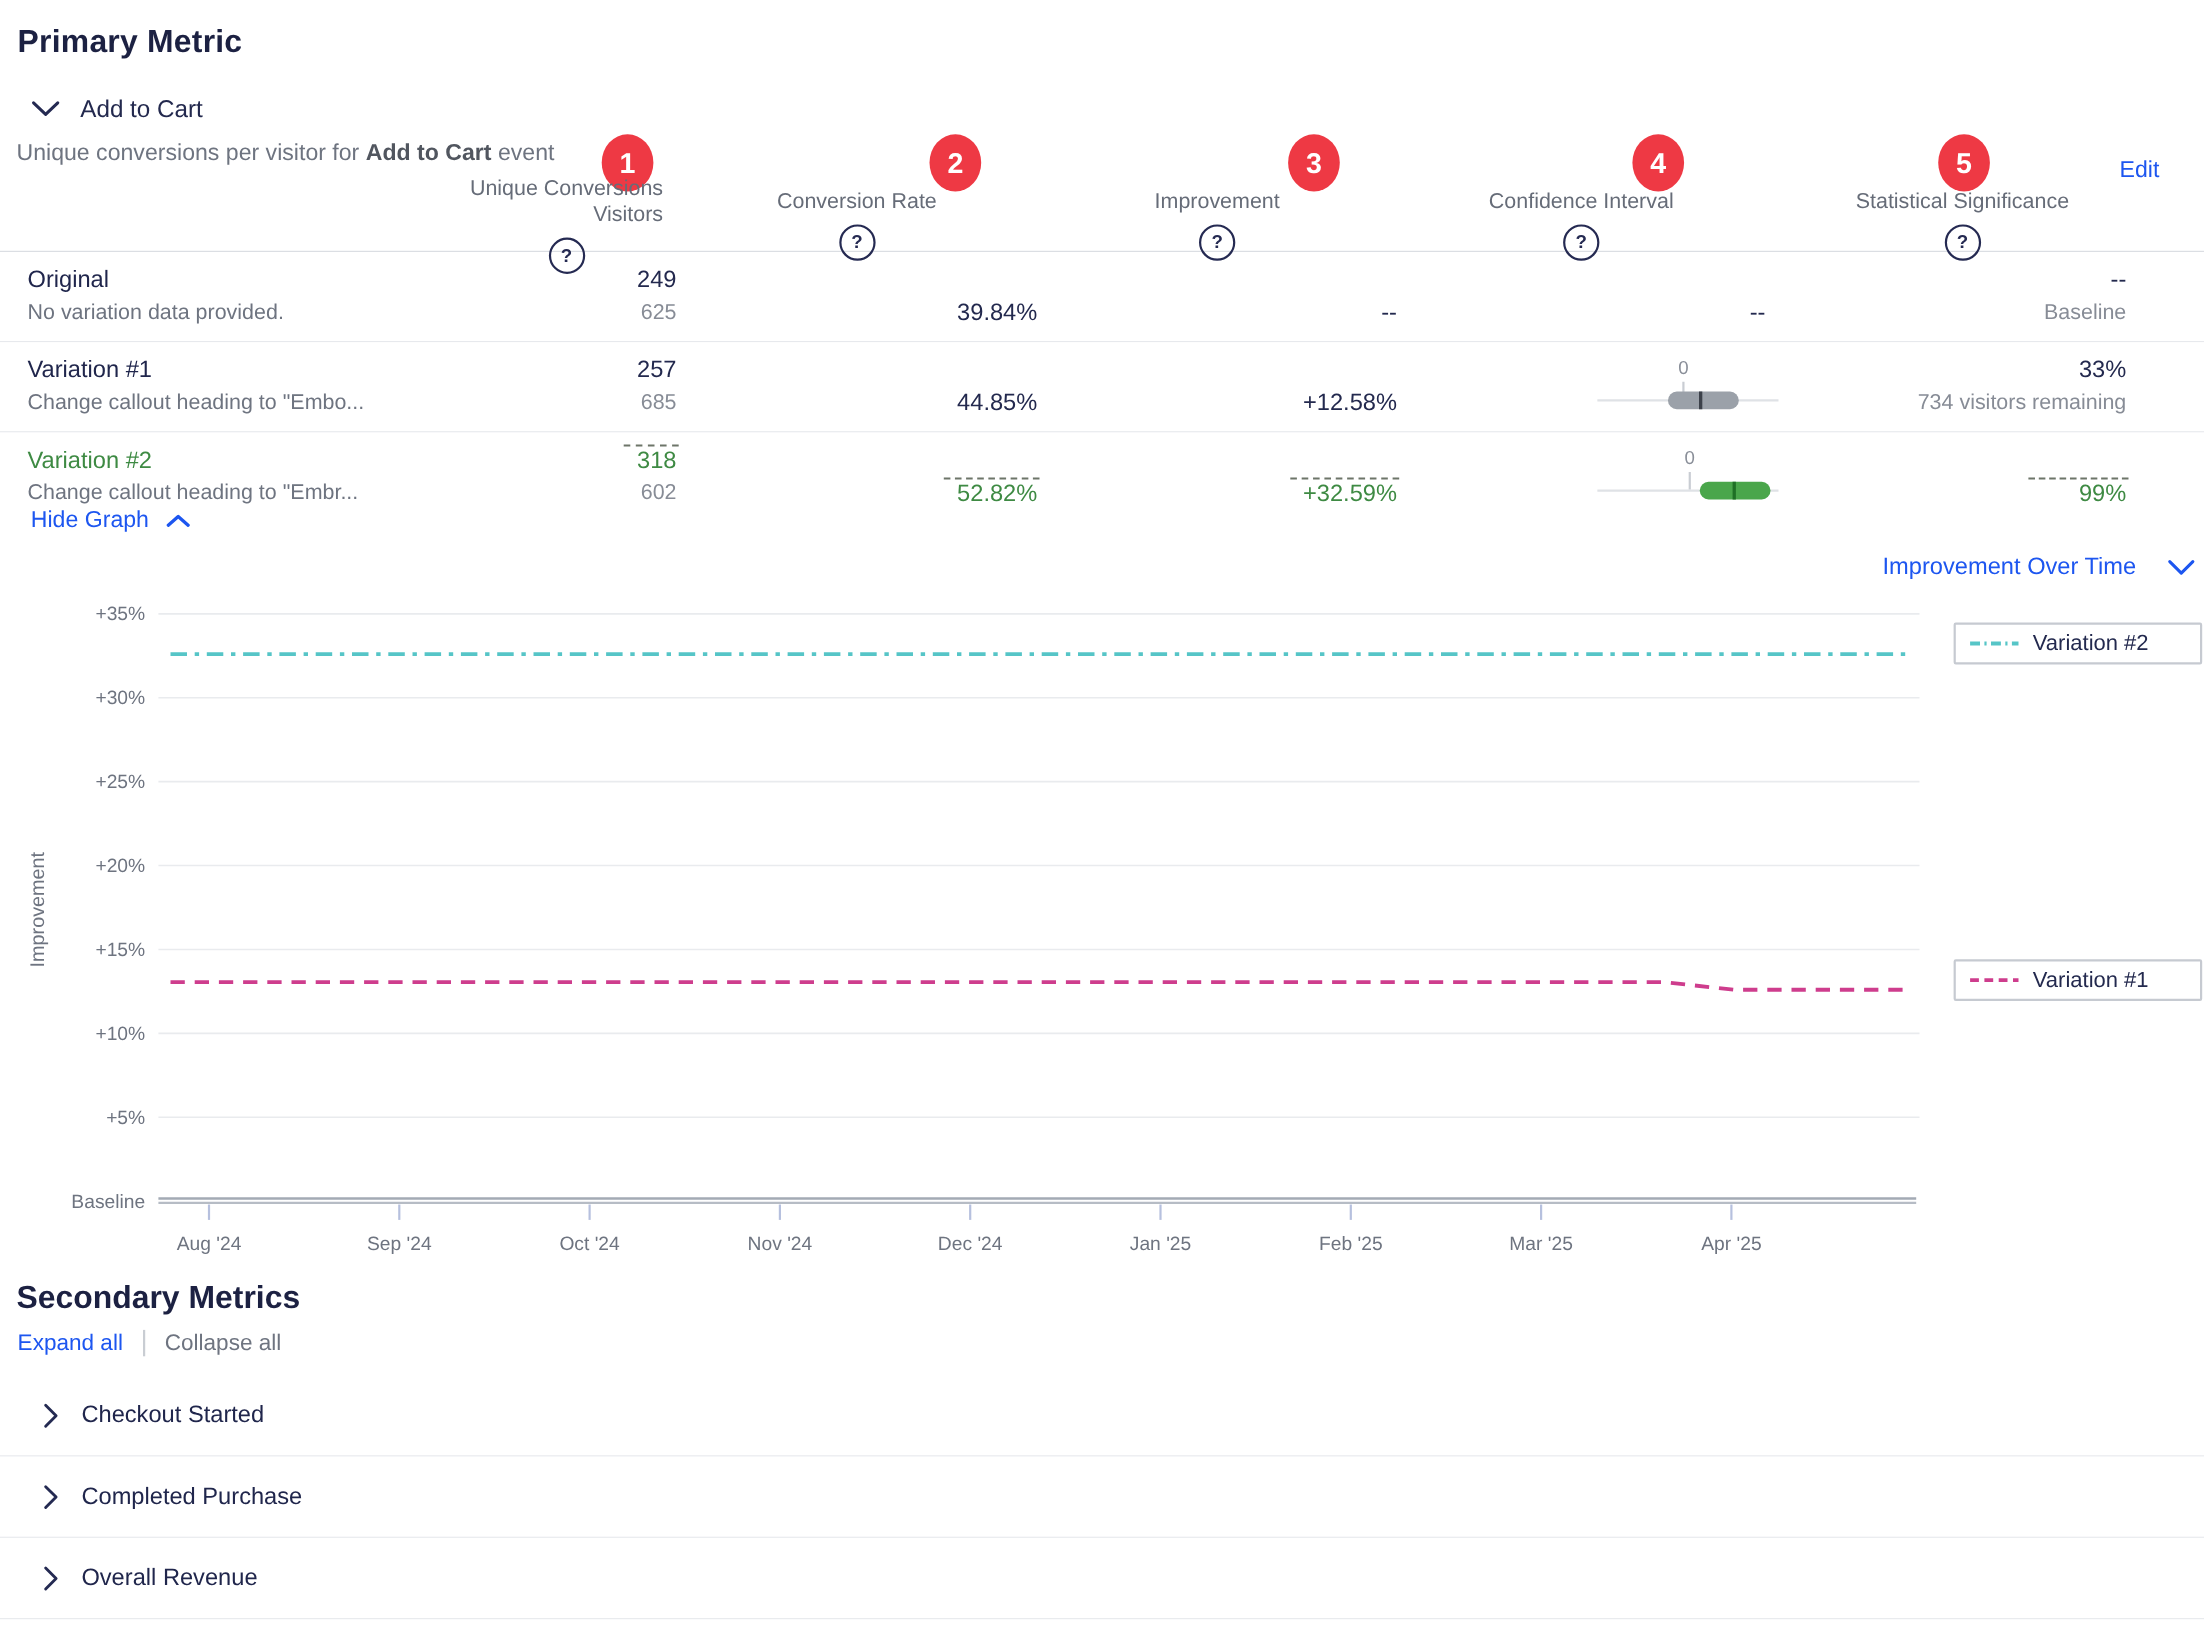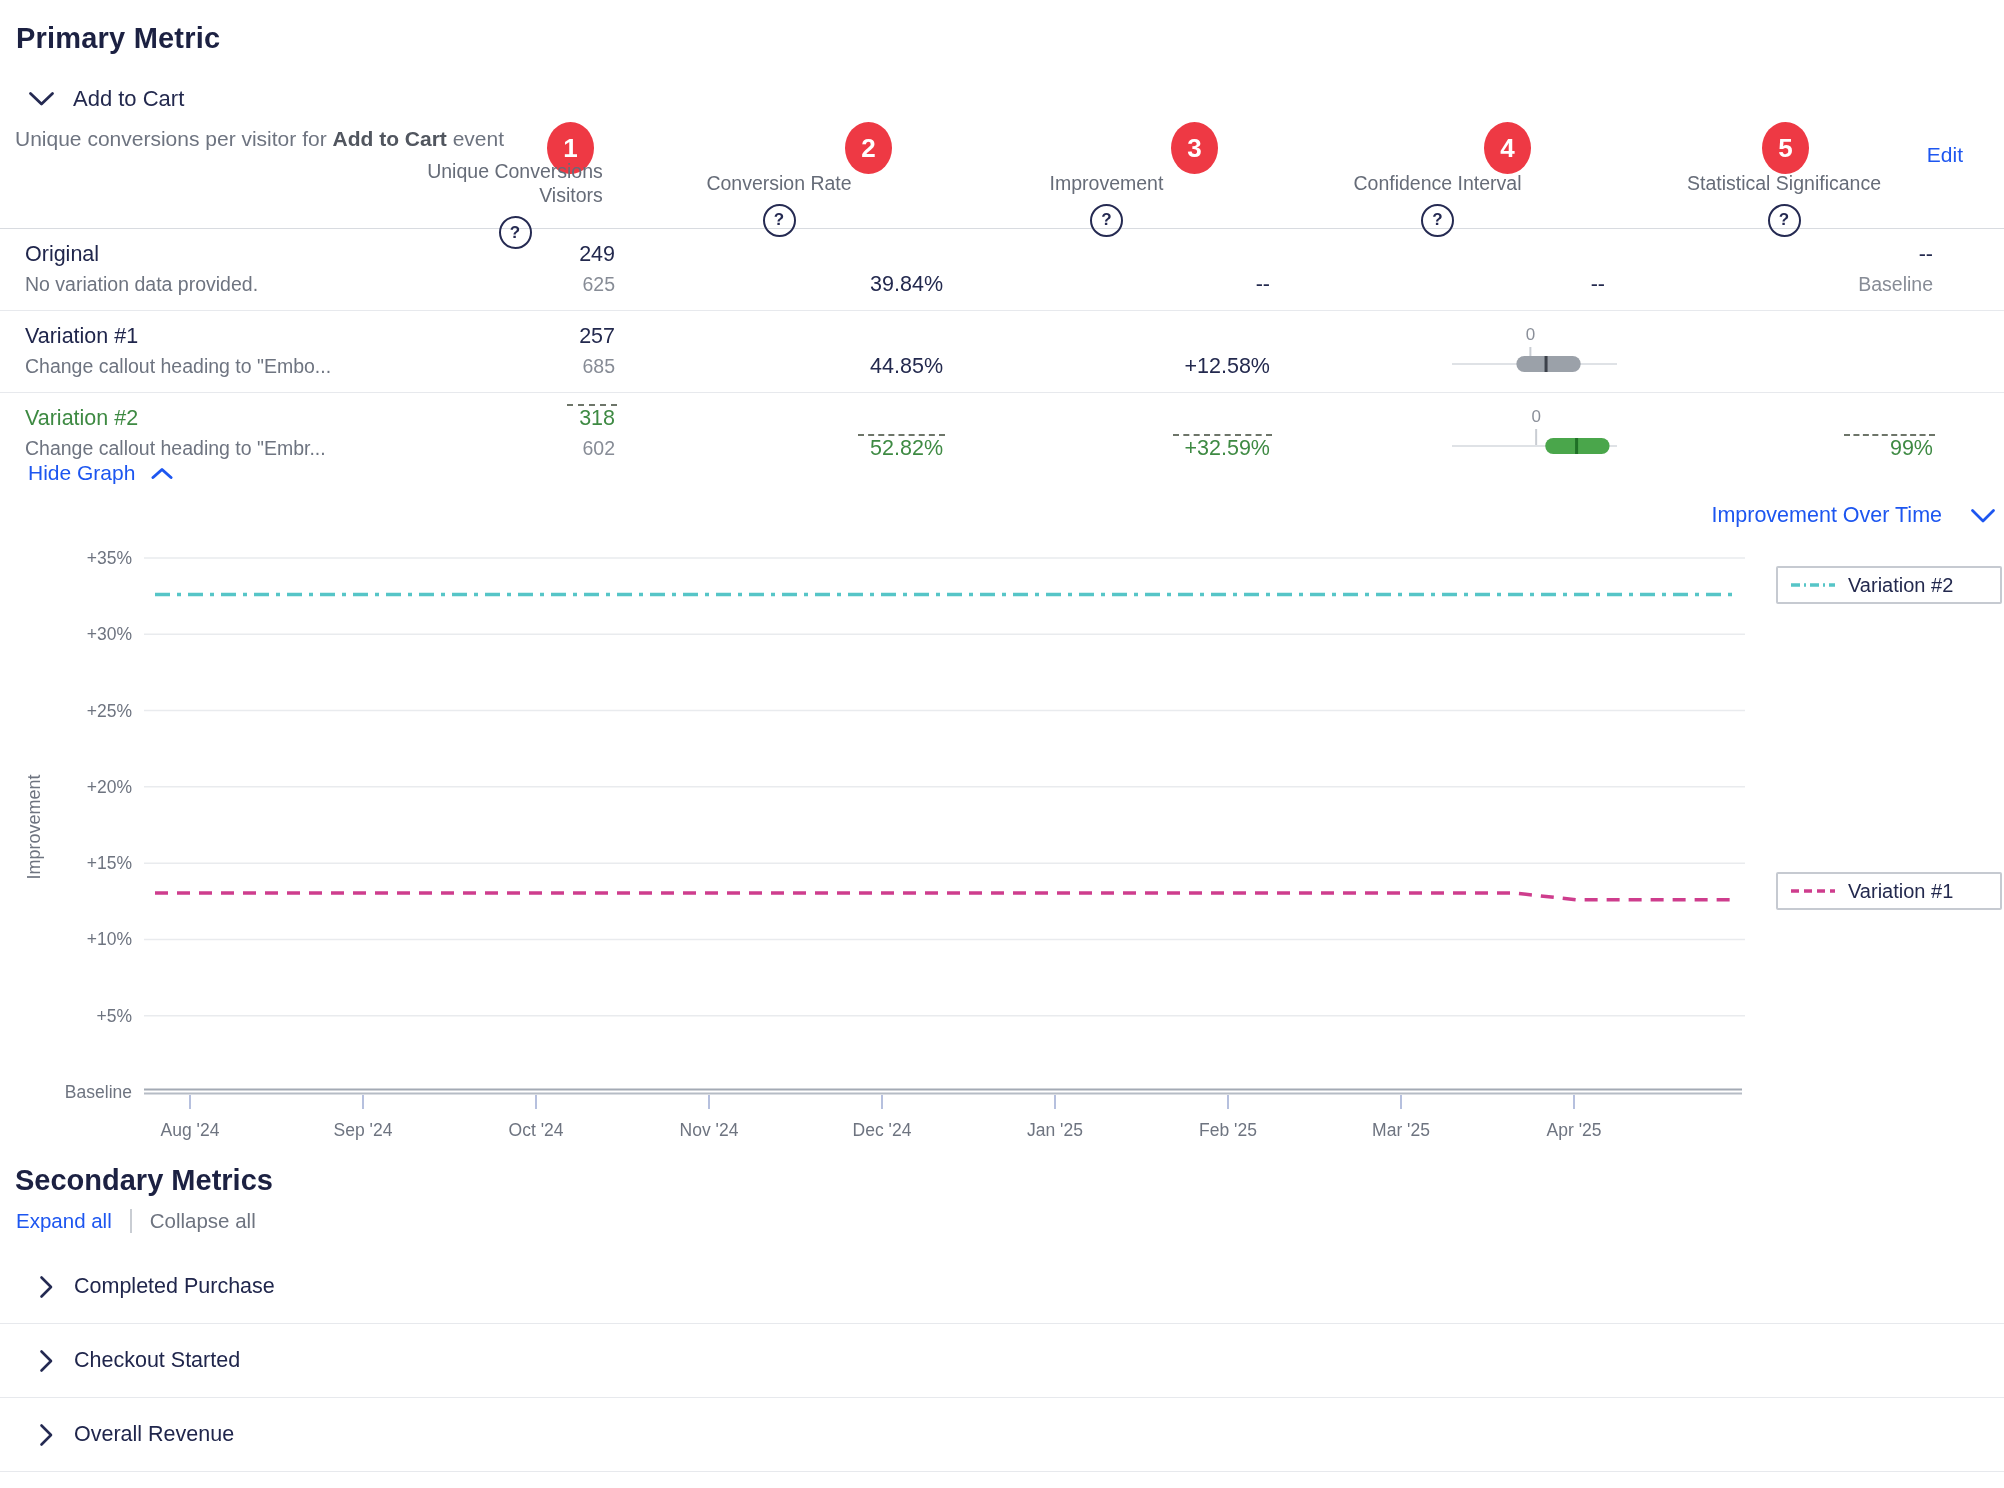--- a/index.html
+++ b/index.html
@@ -163,20 +163,24 @@
           <div class="ci-widget">
             <svg width="165" height="58" viewBox="0 0 165 58">
               <line x1="0" y1="41" x2="165" y2="41" stroke="#dfe2e6" stroke-width="2"></line>
               <line x1="78.375" y1="24" x2="78.375" y2="40" stroke="#c9cdd3" stroke-width="2"></line>
               <text x="78.375" y="17" text-anchor="middle" fill="#8a8f99" font-size="17">0</text>
               <rect x="64.35000000000001" y="33" width="64.35000000000001" height="16" rx="8" fill="#9ba1a9"></rect>
               <line x1="94.05" y1="33" x2="94.05" y2="49" stroke="#3c414a" stroke-width="3"></line>
             </svg>
           </div>
         </div>
+      <div class="cell-c5 vcell">
+        <div class="v1l">33%</div>
+        <div class="v2l">734 visitors remaining</div>
+      </div>
     </div>
 
     <div class="trow winning">
       <div class="cell-label">
         <div class="rname">Variation #2</div>
         <div class="rsub">Change callout heading to "Embr...</div>
       </div>
       <div class="cell-c1 vcell">
         <div class="v1l"><span class="glitch">318</span></div>
         <div class="v2l">602</div>
@@ -284,29 +288,29 @@
     <span class="collapse">Collapse all</span>
   </div>
 
   <div class="sec-rows">
     <div class="sec-row">
       <span class="chev">
         <svg width="15" height="24" viewBox="0 0 15 24">
             <polyline points="2.5,2.5 12,12 2.5,21.5" fill="none" stroke="#242a52" stroke-width="2.6" stroke-linecap="round" stroke-linejoin="round"></polyline>
           </svg>
       </span>
-      <span class="slabel">Completed Purchase</span>
+      <span class="slabel">Checkout Started</span>
     </div>
     <div class="sec-row">
       <span class="chev">
         <svg width="15" height="24" viewBox="0 0 15 24">
             <polyline points="2.5,2.5 12,12 2.5,21.5" fill="none" stroke="#242a52" stroke-width="2.6" stroke-linecap="round" stroke-linejoin="round"></polyline>
           </svg>
       </span>
-      <span class="slabel">Checkout Started</span>
+      <span class="slabel">Completed Purchase</span>
     </div>
     <div class="sec-row">
       <span class="chev">
         <svg width="15" height="24" viewBox="0 0 15 24">
             <polyline points="2.5,2.5 12,12 2.5,21.5" fill="none" stroke="#242a52" stroke-width="2.6" stroke-linecap="round" stroke-linejoin="round"></polyline>
           </svg>
       </span>
       <span class="slabel">Overall Revenue</span>
     </div>
   </div>

